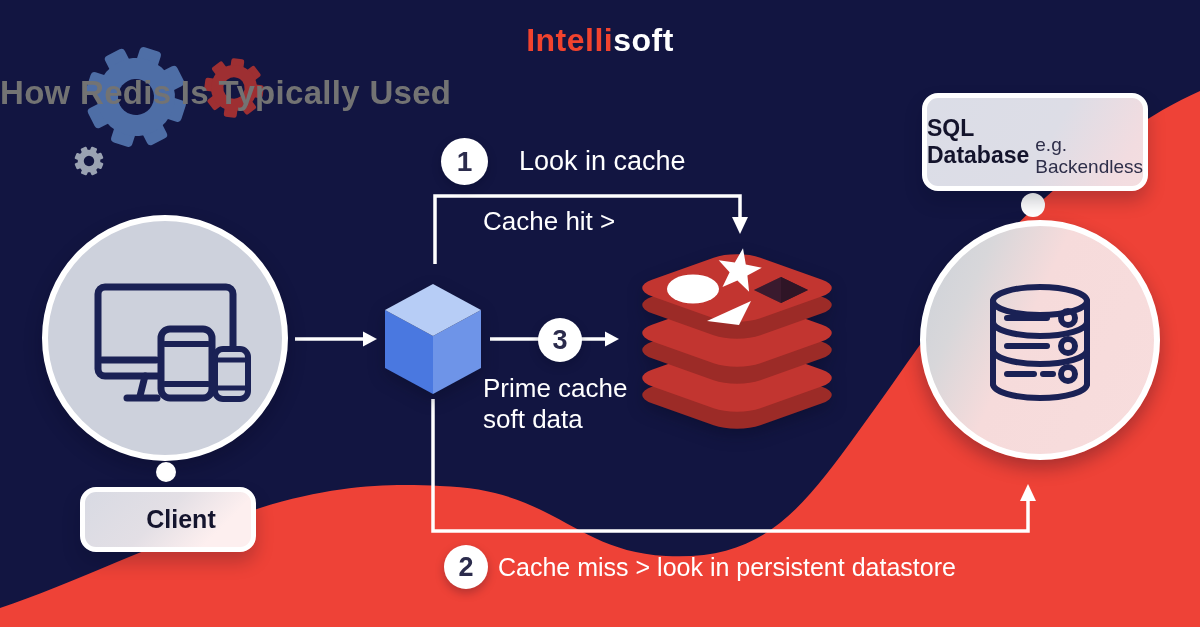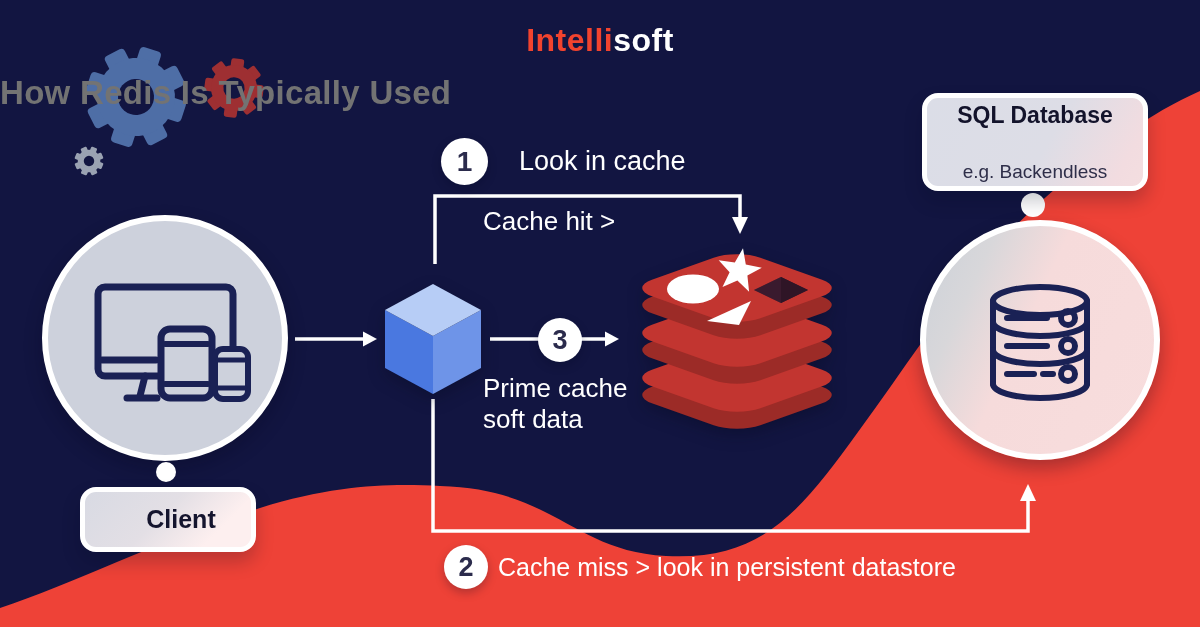--- a/index.html
+++ b/index.html
@@ -32,21 +32,21 @@
   .db-circle{
     left:920px;top:220px;width:240px;height:240px;
     background:linear-gradient(115deg,#cbd1d9 0%,#d8d7da 22%,#f6dbdb 44%,#f8dddd 100%);
   }
   .node-icon{position:absolute;}
   .dot{position:absolute;background:#ffffff;border-radius:50%;}
   .dot-client{left:156px;top:462px;width:20px;height:20px;}
   .dot-sql{left:1021px;top:193px;width:24px;height:24px;}
   .tag{
     position:absolute;border:5px solid #ffffff;border-radius:16px;
-    display:flex;align-items:center;justify-content:center;flex-direction:column;
+    display:flex;align-items:center;justify-content:center;
     box-shadow:0 10px 18px rgba(5,8,30,.22);
   }
   .client-tag{
     left:80px;top:487px;width:176px;height:65px;
     background:linear-gradient(135deg,#d8dae3 0%,#e3dfe5 45%,#fdefef 78%,#fdefef 100%);
   }
   .client-tag .t1{font-size:25px;font-weight:700;color:#15152e;margin-left:26px;}
   .sql-tag{
     left:922px;top:93px;width:226px;height:98px;gap:4px;
     background:linear-gradient(120deg,#dbdde7 0%,#dddde6 55%,#f2dce0 88%,#f4dee0 100%);

